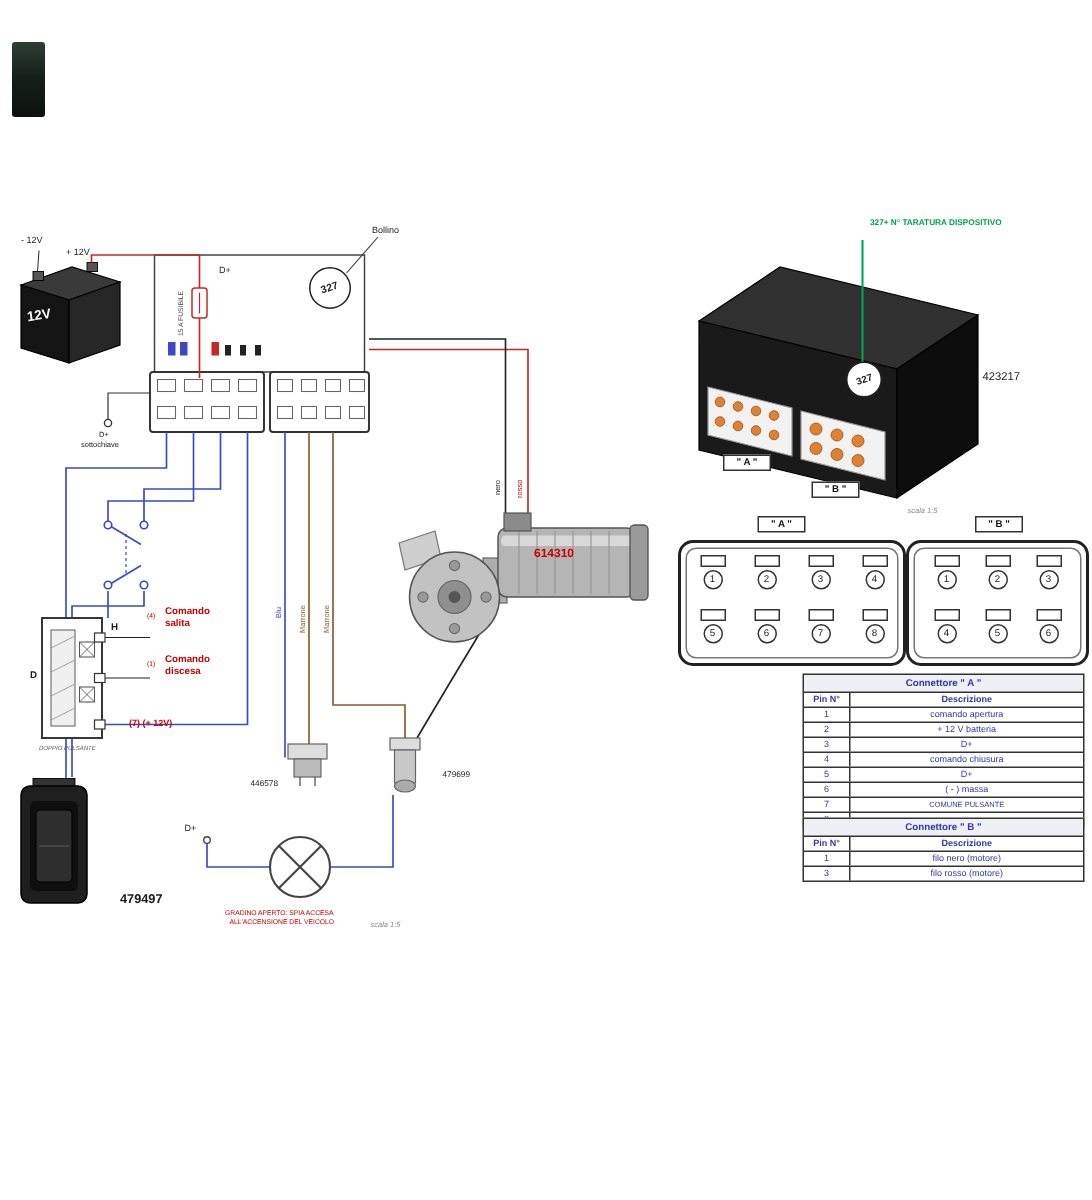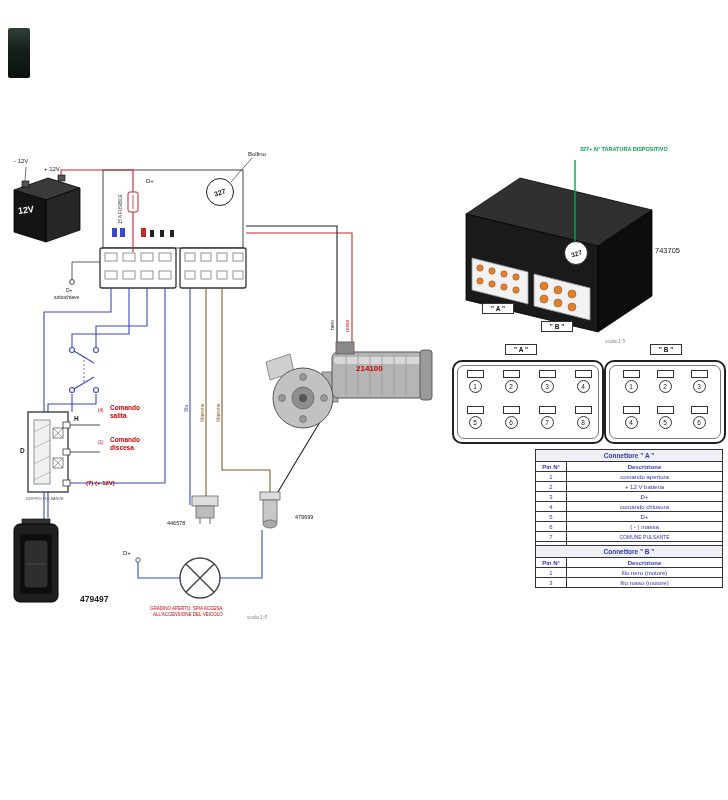--- a/index.html
+++ b/index.html
@@ -259,30 +259,30 @@
 
   <div class="lbl red" style="left:98px;top:441px;font-size:4.5px">(1)</div>
   <div class="lbl red b" style="left:110px;top:437px;font-size:6.5px">Comando</div>
   <div class="lbl red b" style="left:110px;top:445px;font-size:6.5px">discesa</div>
   <div class="lbl b" style="left:20px;top:448px;font-size:6.5px">D</div>
 
   <div class="lbl red b" style="left:86px;top:480px;font-size:6px">(7) (+ 12V)</div>
   <div class="lbl i" style="left:26px;top:497px;font-size:4px;color:#555">DOPPIO PULSANTE</div>
 
   <div class="lbl b" style="left:80px;top:595px;font-size:8.5px">479497</div>
-  <div class="lbl red b" style="left:356px;top:365px;font-size:8px">214100</div>
+  <div class="lbl red b" style="left:356px;top:365px;font-size:8px">614310</div>
   <div class="lbl" style="left:167px;top:521px;font-size:5.5px">446578</div>
   <div class="lbl" style="left:295px;top:515px;font-size:5.5px">479699</div>
 
   <div class="lbl" style="left:123px;top:550px;font-size:6px">D+</div>
   <div class="lbl red" style="left:150px;top:607px;font-size:4.5px">GRADINO APERTO: SPIA ACCESA</div>
   <div class="lbl red" style="left:153px;top:613px;font-size:4.5px">ALL'ACCENSIONE DEL VEICOLO</div>
   <div class="lbl gray i" style="left:247px;top:615px;font-size:5px">scala 1:5</div>
 
-  <div class="lbl" style="left:655px;top:247px;font-size:7.5px">743705</div>
+  <div class="lbl" style="left:655px;top:247px;font-size:7.5px">423217</div>
   <div class="lbl greentx b" style="left:580px;top:147px;font-size:5.5px">327+ N° TARATURA DISPOSITIVO</div>
   <div class="lbl gray i" style="left:605px;top:339px;font-size:5px">scala 1:5</div>
 
   <div class="circ" style="left:564px;top:241px;width:22px;height:22px;font-size:6.5px">
       <span>327</span>
     </div>
 
   <div class="conn-tag" style="left:482px;top:303px;width:24px">" A "</div>
   <div class="conn-tag" style="left:541px;top:321px;width:24px">" B "</div>
 

